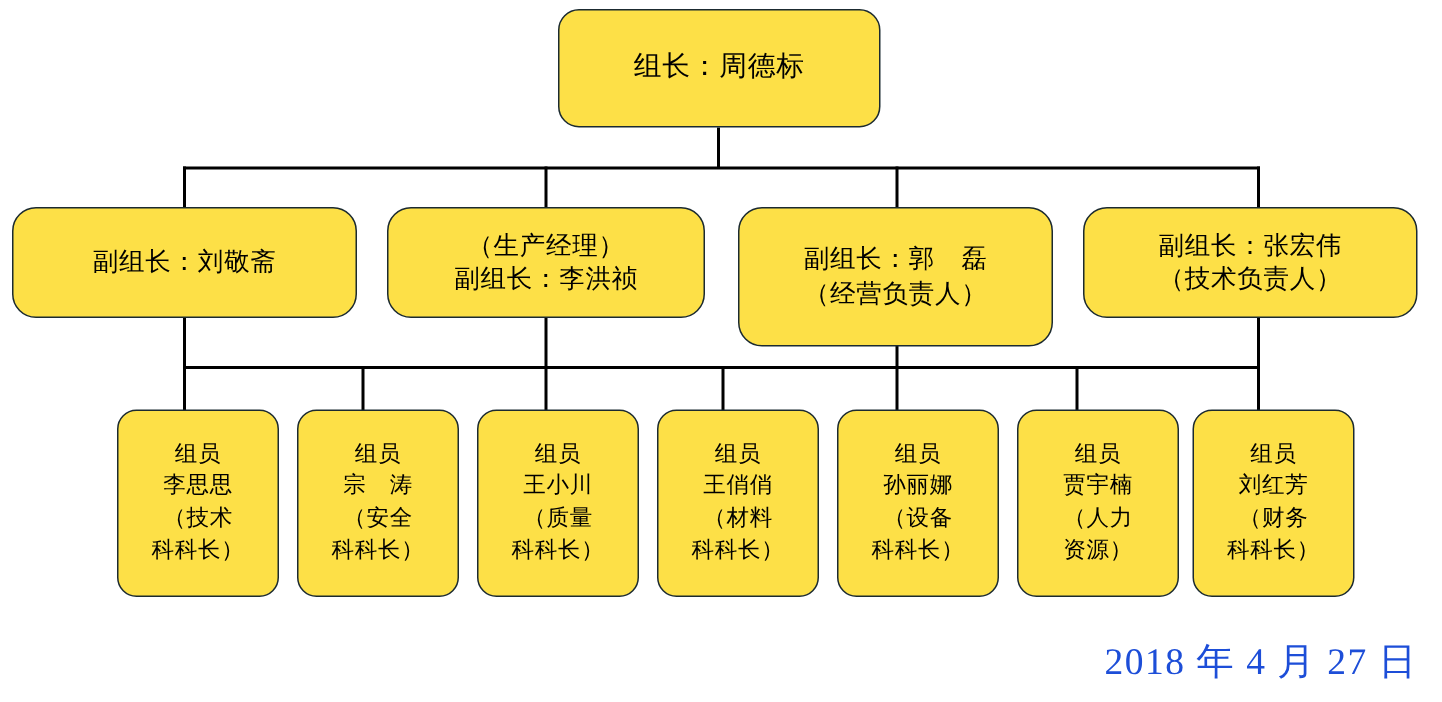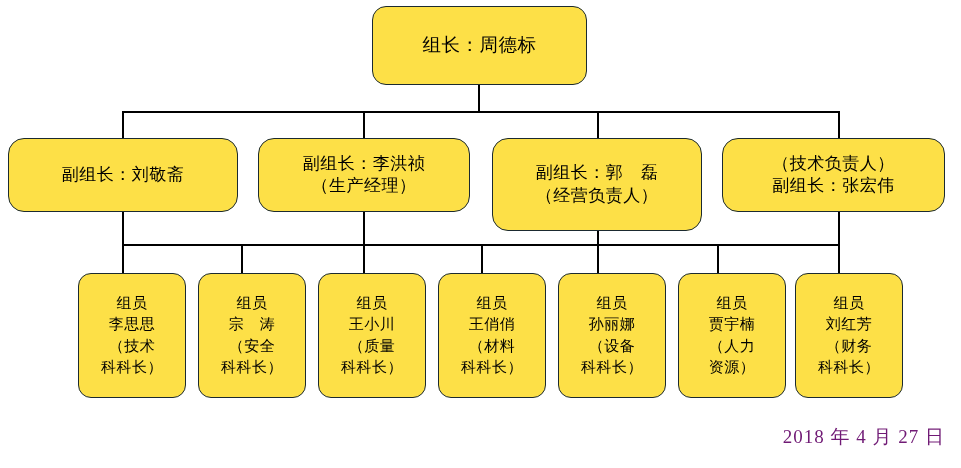--- a/index.html
+++ b/index.html
@@ -58,24 +58,24 @@
     background: #000000;
     z-index: 1;
   }
   .conn-v { width: 2px; }
   .conn-h { height: 2px; }
   
   #date-label {
     position: absolute;
     right: 16px;
     top: 424px;
-    font-size: 19px;
+    font-size: 25px;
     letter-spacing: 1px;
     white-space: pre;
-    color: #701a75;
+    color: #1d4ed8;
     z-index: 4;
   }
 </style>
 </head>
 <body>
 
 <div id="chart-root">
 
   <div class="node node-root" style="left:372px; top:6px; width:215px; height:79px;">
     <span class="line">组长：周德标</span>
@@ -86,32 +86,32 @@
   <div class="conn conn-v" style="left:122px; top:111px; width:2px; height:27px;"></div>
   <div class="conn conn-v" style="left:363px; top:111px; width:2px; height:27px;"></div>
   <div class="conn conn-v" style="left:597px; top:111px; width:2px; height:27px;"></div>
   <div class="conn conn-v" style="left:838px; top:111px; width:2px; height:27px;"></div>
 
   <div class="node node-deputy" style="left:8px; top:138px; width:230px; height:74px;">
     <span class="line">副组长：刘敬斋</span>
   </div>
 
   <div class="node node-deputy" style="left:258px; top:138px; width:212px; height:74px;">
+    <span class="line">（生产经理）</span>
     <span class="line">副组长：李洪祯</span>
-    <span class="line">（生产经理）</span>
   </div>
 
   <div class="node node-deputy" style="left:492px; top:138px; width:210px; height:93px;">
     <span class="line">副组长：郭　磊</span>
     <span class="line">（经营负责人）</span>
   </div>
 
   <div class="node node-deputy" style="left:722px; top:138px; width:223px; height:74px;">
+    <span class="line">副组长：张宏伟</span>
     <span class="line">（技术负责人）</span>
-    <span class="line">副组长：张宏伟</span>
   </div>
 
   <div class="conn conn-v" style="left:122px; top:212px; width:2px; height:33px;"></div>
   <div class="conn conn-v" style="left:363px; top:212px; width:2px; height:33px;"></div>
   <div class="conn conn-v" style="left:597px; top:212px; width:2px; height:33px;"></div>
   <div class="conn conn-v" style="left:838px; top:212px; width:2px; height:33px;"></div>
 
   <div class="conn conn-h" style="left:122px; top:244px; width:718px; height:2px;"></div>
 
   <div class="conn conn-v" style="left:122px; top:244px; width:2px; height:30px;"></div>

